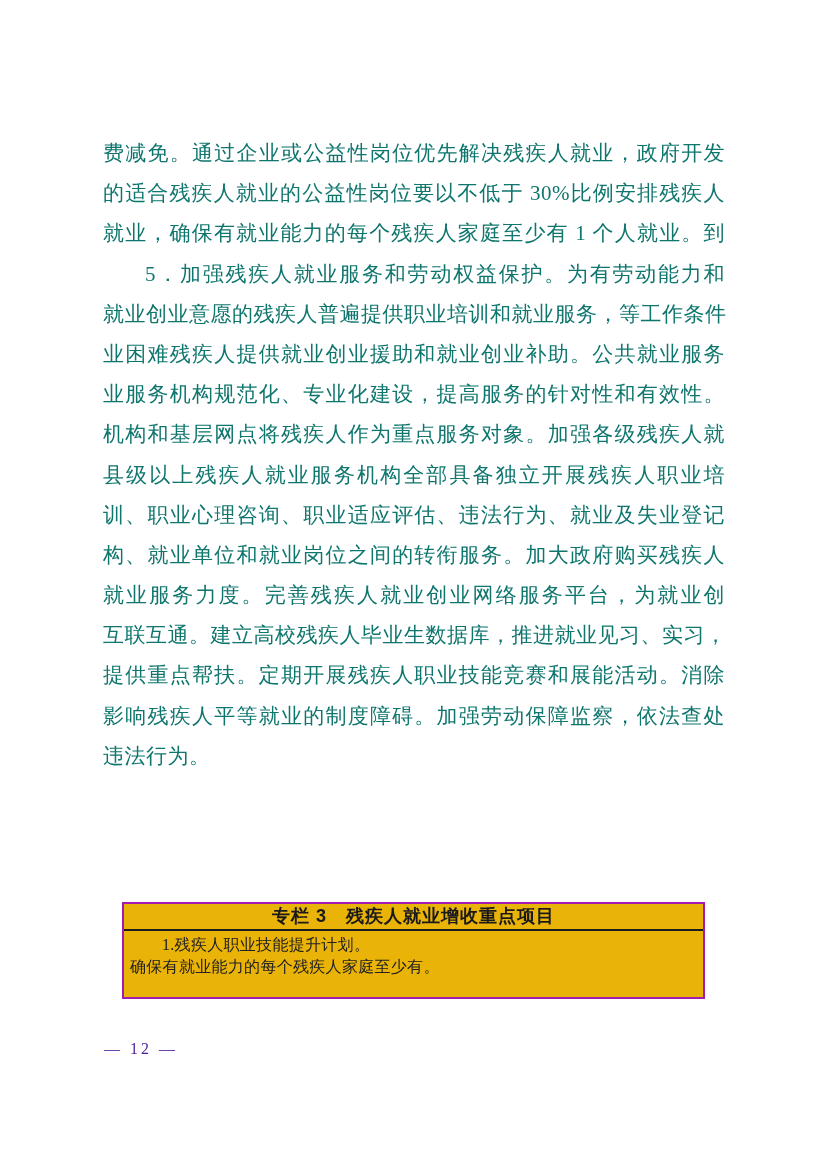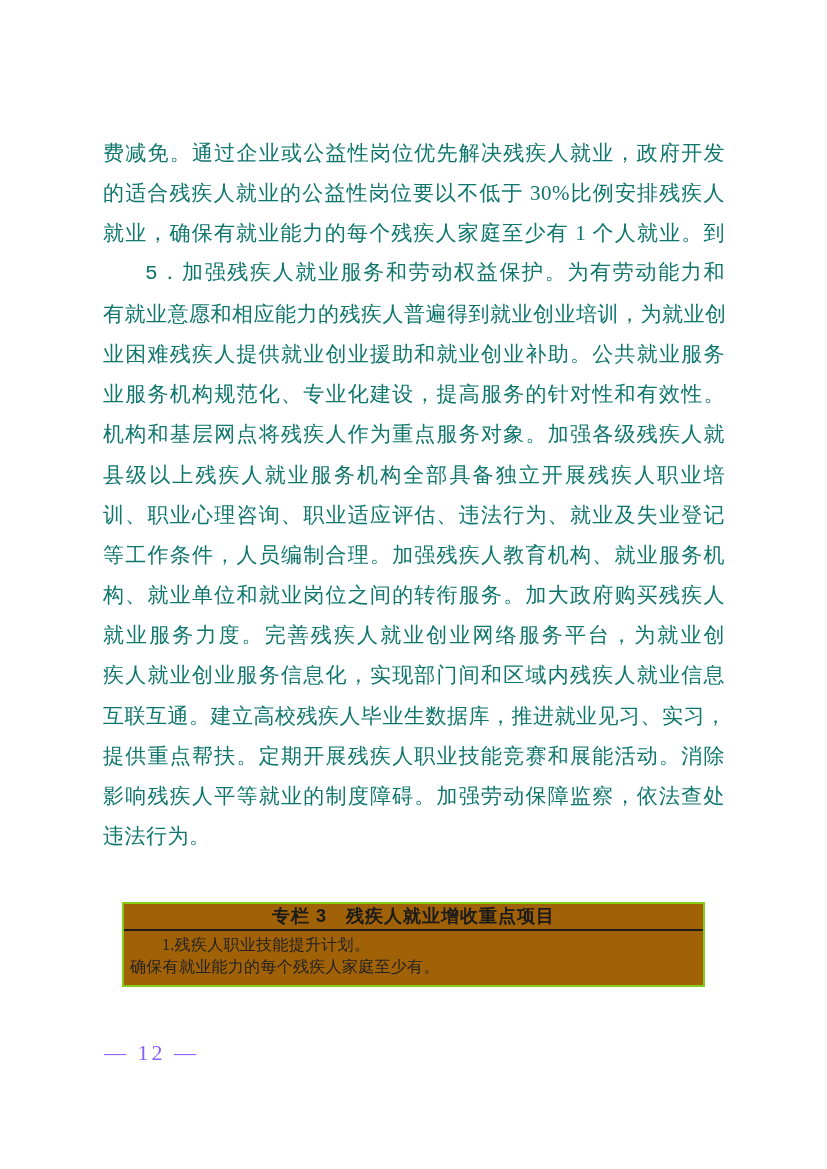--- a/index.html
+++ b/index.html
@@ -28,50 +28,49 @@
     line-height: 40.2px;
     height: 40.2px;
     text-align: justify;
     text-align-last: justify;
     white-space: nowrap;
     letter-spacing: 0.5px;
     color: #0f766e;
   }
   .line.para-start {
     text-indent: 2em;
-    font-family: Liberation Mono, monospace;
   }
   .line.para-end {
     text-align-last: left;
     white-space: normal;
   }
   
   .callout-box {
     position: absolute;
     left: 122px;
     top: 902px;
     width: 579px;
-    border: 2px solid #84cc16;
-    background: #a16207;
+    border: 2px solid #a21caf;
+    background: #eab308;
   }
   .callout-title {
     height: 25px;
     line-height: 25px;
     border-bottom: 2px solid #1c1c1c;
     text-align: center;
     font-family: "Liberation Sans", sans-serif;
     font-weight: bold;
     font-size: 18px;
     color: #1a1a1a;
     letter-spacing: 1px;
     white-space: nowrap;
     overflow: hidden;
   }
   .callout-body {
-    padding: 3px 6px 8px 6px;
+    padding: 3px 6px 20px 6px;
   }
   .box-line {
     font-size: 16px;
     line-height: 21.5px;
     height: 21.5px;
     text-align: justify;
     color: #222222;
     white-space: nowrap;
     letter-spacing: 0.3px;
   }
@@ -79,48 +78,46 @@
     text-indent: 2em;
   }
   .box-line.stretch {
     text-align-last: justify;
   }
   
   .page-number {
     position: absolute;
     left: 104px;
     top: 1040px;
-    font-size: 22px;
-    color: #8b5cf6;
+    font-size: 16px;
+    color: #4c1d95;
     letter-spacing: 3px;
     font-family: "Liberation Serif", serif;
   }
 </style>
 </head>
 <body>
 
 <div class="page">
 
   <div class="text-block">
 
     <div class="line">费减免。通过企业或公益性岗位优先解决残疾人就业，政府开发</div>
     <div class="line">的适合残疾人就业的公益性岗位要以不低于 30%比例安排残疾人</div>
     <div class="line">就业，确保有就业能力的每个残疾人家庭至少有 1 个人就业。到</div>
 
     <div class="line para-start">5．加强残疾人就业服务和劳动权益保护。为有劳动能力和</div>
-    <div class="line">有就业意愿和相应能力的残疾人普遍得到就业创业培训，为就业创</div>
+    <div class="line">就业创业意愿的残疾人普遍提供职业培训和就业服务，等工作条件</div>
     <div class="line">业困难残疾人提供就业创业援助和就业创业补助。公共就业服务</div>
     <div class="line">业服务机构规范化、专业化建设，提高服务的针对性和有效性。</div>
     <div class="line">机构和基层网点将残疾人作为重点服务对象。加强各级残疾人就</div>
     <div class="line">县级以上残疾人就业服务机构全部具备独立开展残疾人职业培</div>
     <div class="line">训、职业心理咨询、职业适应评估、违法行为、就业及失业登记</div>
-    <div class="line">等工作条件，人员编制合理。加强残疾人教育机构、就业服务机</div>
     <div class="line">构、就业单位和就业岗位之间的转衔服务。加大政府购买残疾人</div>
     <div class="line">就业服务力度。完善残疾人就业创业网络服务平台，为就业创</div>
-    <div class="line">疾人就业创业服务信息化，实现部门间和区域内残疾人就业信息</div>
     <div class="line">互联互通。建立高校残疾人毕业生数据库，推进就业见习、实习，</div>
     <div class="line">提供重点帮扶。定期开展残疾人职业技能竞赛和展能活动。消除</div>
     <div class="line">影响残疾人平等就业的制度障碍。加强劳动保障监察，依法查处</div>
     <div class="line para-end">违法行为。</div>
   </div>
 
   <div class="callout-box">
     <div class="callout-title">专栏 3　残疾人就业增收重点项目</div>
     <div class="callout-body">
       <div class="box-line indent">1.残疾人职业技能提升计划。</div>

